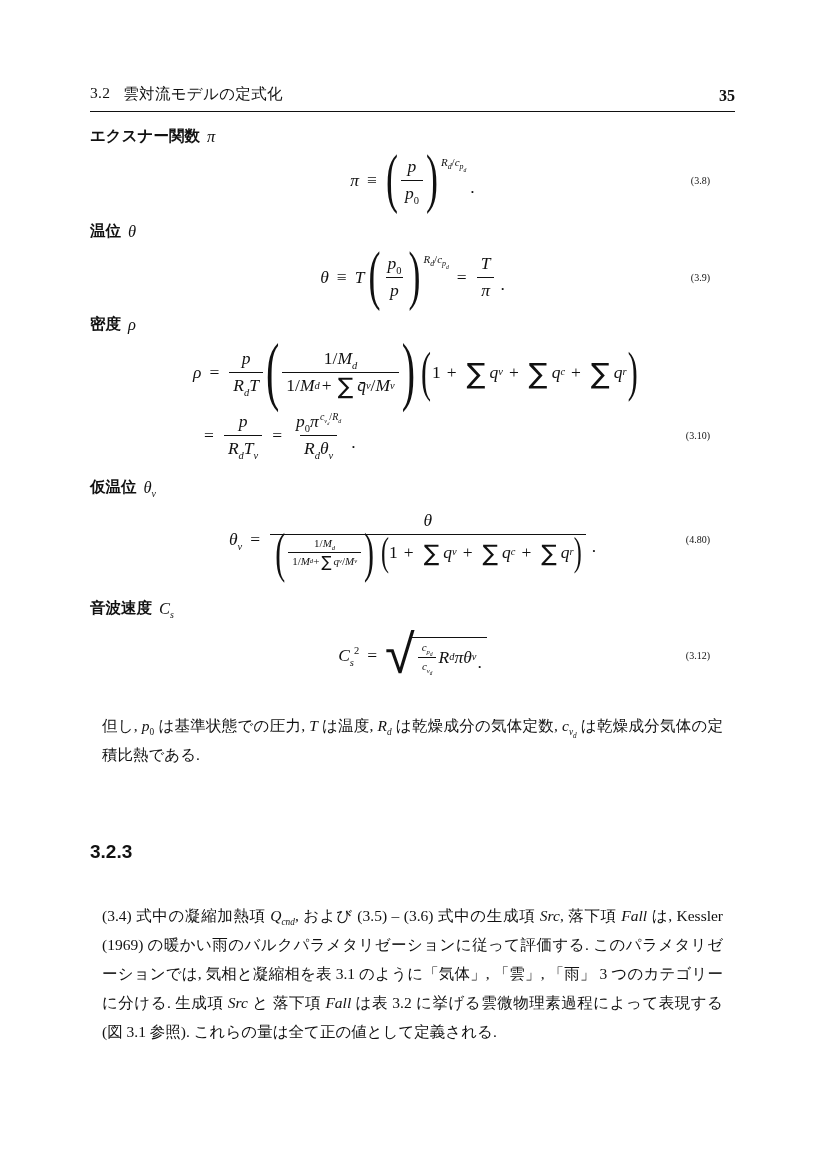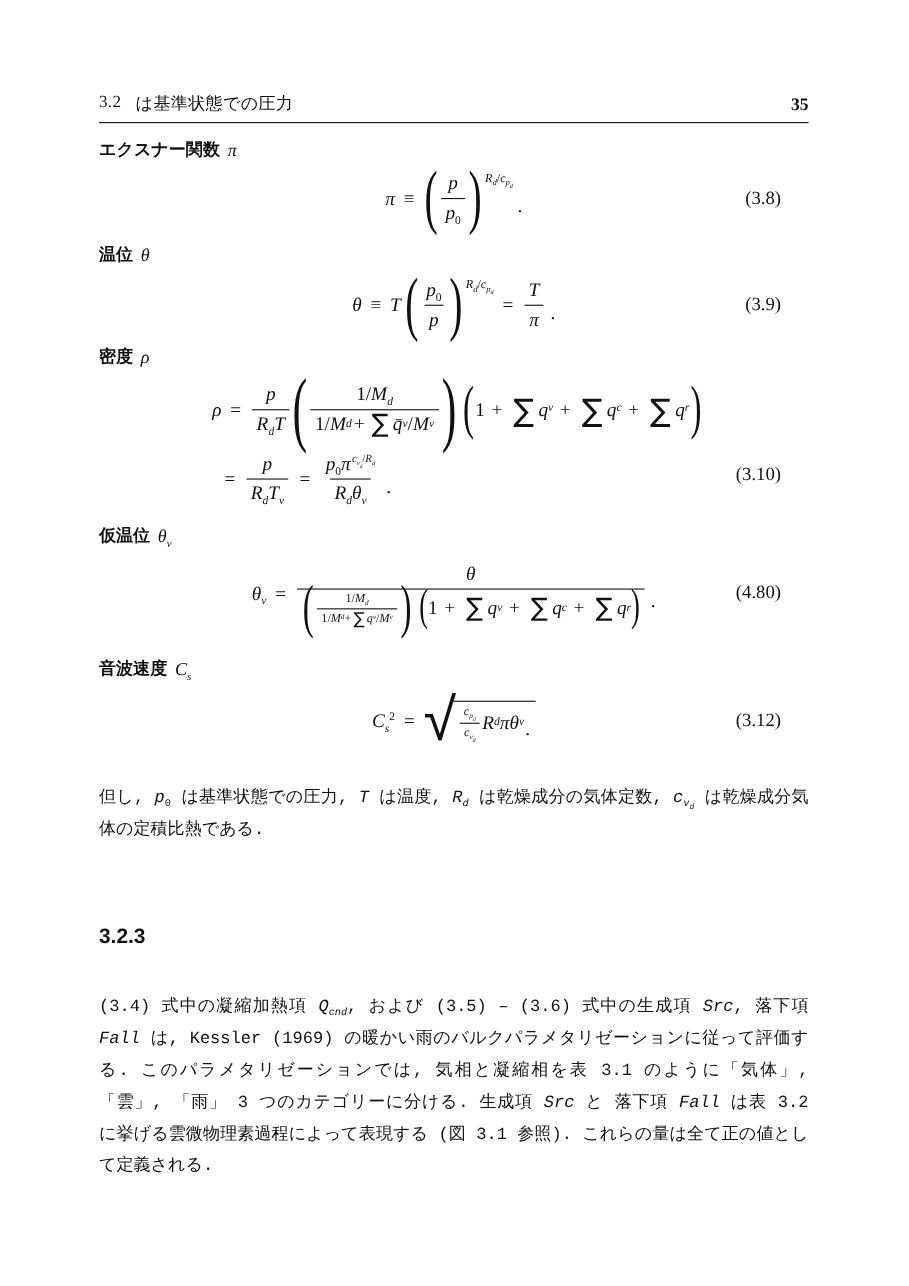--- a/index.html
+++ b/index.html
@@ -19,21 +19,21 @@
   
   .mlabel { font-family:"Liberation Sans","DejaVu Sans",sans-serif; font-weight:bold;
     font-size:15.5px; display:flex; align-items:center; gap:7px; }
   .mlabel .sym { font-family:"Liberation Serif",serif; font-weight:normal;
     font-style:italic; font-size:16.5px; }
 
   
   .eqrow { position:relative; display:flex; justify-content:center; align-items:center;
     font-size:17.5px; }
   .eqlabel { position:absolute; right:25px; top:50%; transform:translateY(-50%);
-    font-size:17px; font-style:normal;text-align:right; }
+    font-size:10px; font-style:normal;text-align:right; }
   .mi { font-style:italic; }
   .up { font-style:normal !important; }
   sub { font-size:.6em; font-style:italic; line-height:0; }
   sub sub { font-size:.78em; }
   sup { font-size:.6em; line-height:0; }
   .frac { display:inline-flex; flex-direction:column; align-items:center;
     text-align:center; margin:0 2px; }
   .frac .num { padding:0 4px 3px; }
   .frac .den { border-top:1px solid #111; padding:2px 4px 0; }
   .frac.small { font-size:11px; }
@@ -61,34 +61,34 @@
   .tight { margin:0 2px; }
 
   
   .eq310 { position:relative; margin-left:103px; margin-top:6px; font-size:17.5px; }
   .eq310 .line { display:flex; align-items:center; }
   .eq310 .line1 { min-height:62px; }
   .eq310 .line2 { margin-left:11px; margin-top:4px; min-height:56px; }
   .eq310 .eqlabel { top:auto; bottom:22px; transform:none;margin-top:28px; }
 
   
-  .para { line-height:29px; text-align:justify; margin:0;font-family:Liberation Mono, monospace; }
+  .para { line-height:29px; text-align:justify; margin:12px; }
   .im { font-style:italic; }
   .subsection { font-family:"Liberation Sans","DejaVu Sans",sans-serif;
     font-weight:bold; font-size:19px; display:flex; gap:17px; }
 </style>
 </head>
 <body>
 
 <div class="page">
 
   <div class="pagehead">
     <div class="ph-left">
       <span>3.2</span>
-      <span>は基準状態での圧力</span>
+      <span>雲対流モデルの定式化</span>
     </div>
     <div class="ph-num">35</div>
   </div>
 
   <div class="mlabel" style="margin-top:14px">
     <span>エクスナー関数</span>
     <span class="sym">π</span>
   </div>
 
   <div class="eqrow" style="min-height:62px;margin-top:2px">

